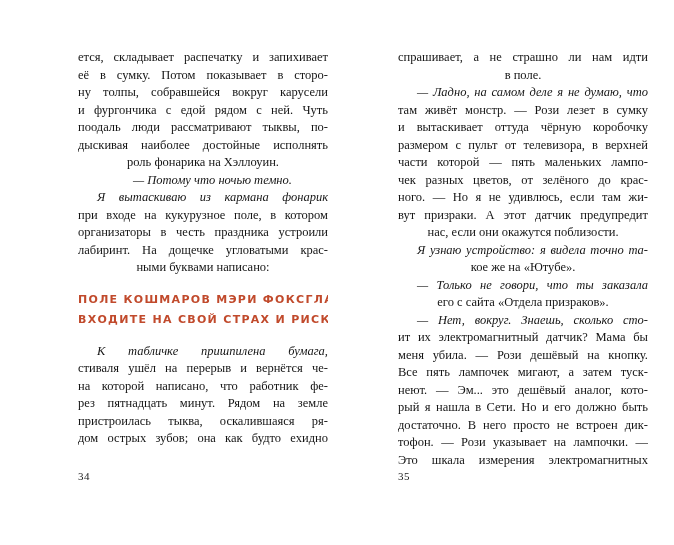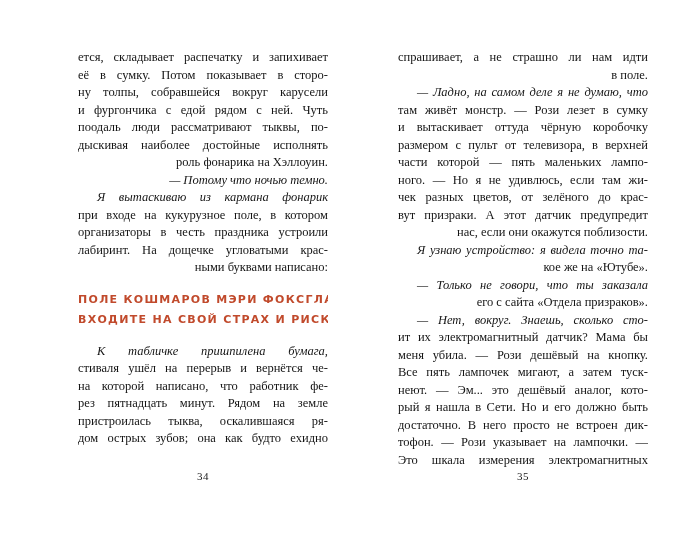--- a/index.html
+++ b/index.html
@@ -17,21 +17,21 @@
   }
   .spread { position: absolute; inset: 0; }
   .page { position: absolute; top: 49px; height: 480px; margin-left: 20px; }
   .page.left  { left: 58px;  width: 250px; }
   .page.right { left: 378px; width: 250px; }
 
   .line {
     font-size: 12.5px;
     line-height: 17.5px;
     height: 17.5px;
-    text-align: right;
+    text-align: center;
     overflow: hidden;
     white-space: nowrap;
   }
   .line.justify {
     white-space: normal;
     text-align: justify;
     text-align-last: justify;
   }
   .line.indent { text-indent: 19px; font-style: italic; }
   .line.gap { margin-top: 13px; }
@@ -46,21 +46,21 @@
     text-align: center;
     text-indent: 0;
     white-space: nowrap;
   }
 
   .page-number {
     position: absolute;
     top: 421px;
     left: 0;
     width: 100%;
-    text-align: center;
+    text-align: left;
     font-size: 11px;
     letter-spacing: 0.5px;
     color: #1a1a1a;
   }
 </style>
 </head>
 <body>
 
 <div class="spread">
 
@@ -93,22 +93,22 @@
 
   <section class="page right">
     <div class="lines">
         <div class="line justify">спрашивает, а не страшно ли нам идти</div>
         <div class="line">в поле.</div>
         <div class="line justify indent">— Ладно, на самом деле я не думаю, что</div>
         <div class="line justify">там живёт монстр. — Рози лезет в сумку</div>
         <div class="line justify">и вытаскивает оттуда чёрную коробочку</div>
         <div class="line justify">размером с пульт от телевизора, в верхней</div>
         <div class="line justify">части которой — пять маленьких лампо-</div>
+        <div class="line justify">чек разных цветов, от зелёного до крас-</div>
         <div class="line justify">ного. — Но я не удивлюсь, если там жи-</div>
-        <div class="line justify">чек разных цветов, от зелёного до крас-</div>
         <div class="line justify">вут призраки. А этот датчик предупредит</div>
         <div class="line">нас, если они окажутся поблизости.</div>
         <div class="line justify indent">Я узнаю устройство: я видела точно та-</div>
         <div class="line">кое же на «Ютубе».</div>
         <div class="line justify indent">— Только не говори, что ты заказала</div>
         <div class="line">его с сайта «Отдела призраков».</div>
         <div class="line justify indent">— Нет, вокруг. Знаешь, сколько сто-</div>
         <div class="line justify">ит их электромагнитный датчик? Мама бы</div>
         <div class="line justify">меня убила. — Рози дешёвый на кнопку.</div>
         <div class="line justify">Все пять лампочек мигают, а затем туск-</div>

